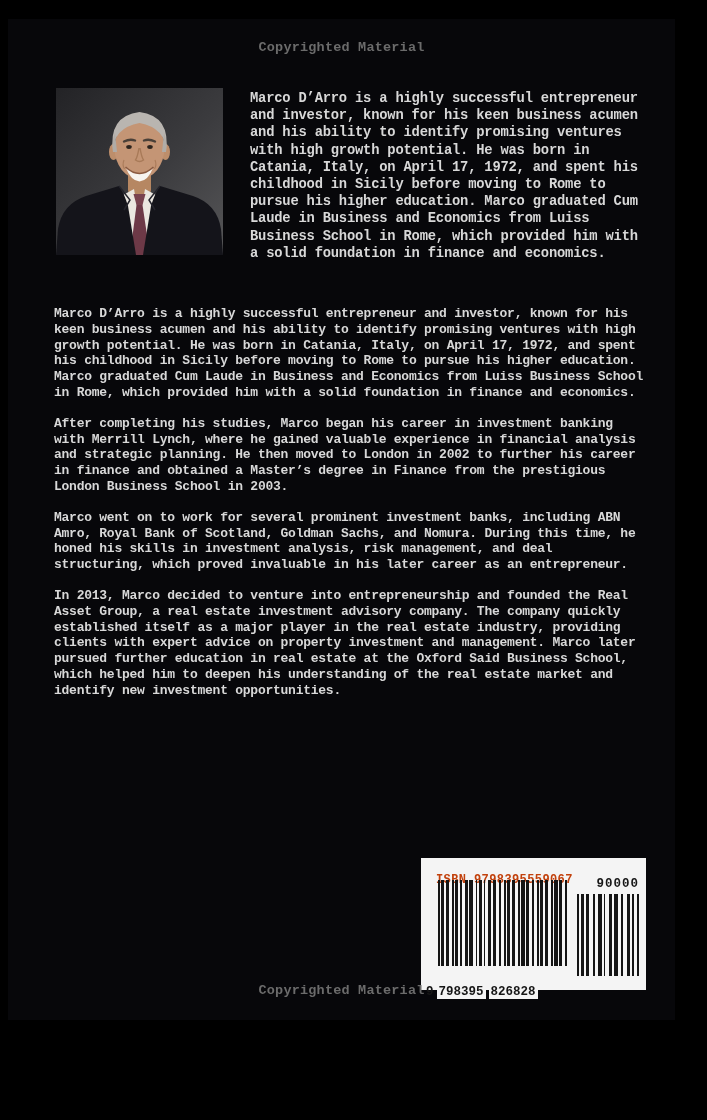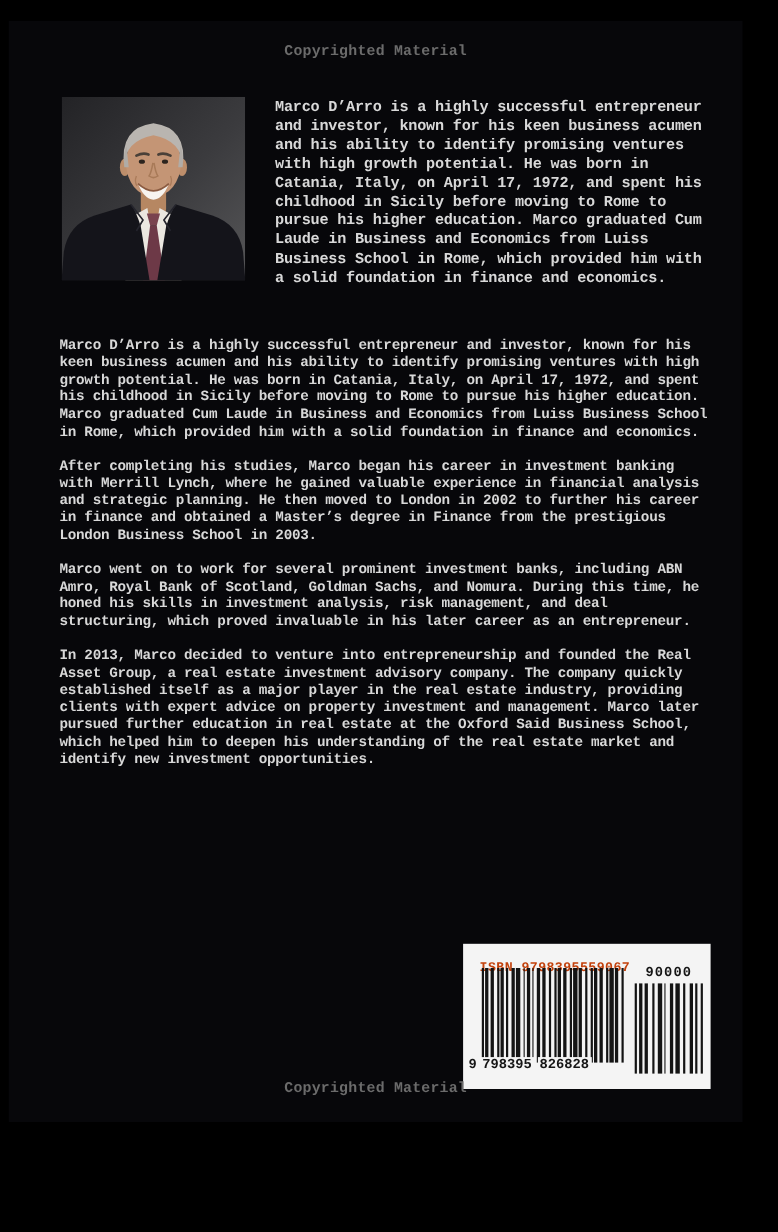--- a/index.html
+++ b/index.html
@@ -22,22 +22,22 @@
          font-weight:700;font-size:13px;line-height:15.8px;letter-spacing:-.25px;}
   .paras p{margin:0 0 15px 0;}
 
   .barcode-box{position:absolute;left:413px;top:839px;width:225px;height:132px;background:#f4f4f4;}
   .isbn{position:absolute;left:15px;top:5px;font-size:12px;font-weight:700;color:#c2410c;letter-spacing:.4px;margin-top:10px;}
   .bars{display:flex;}
   .bars i{display:block;height:100%;}
   .bars-main{position:absolute;left:17px;top:22px;width:129px;height:86px;}
   .digits-main{position:absolute;left:5px;top:103px;width:148px;display:flex;gap:3px;
                font-size:12.5px;font-weight:700;color:#161616;align-items:flex-end;}
-  .digits-main .grp{background:#f4f4f4;padding:0 2px;}
-  .addon-code{position:absolute;left:156px;top:19px;width:62px;text-align:center;
+  .digits-main .grp{background:#f4f4f4;padding:0 2px;margin-top:24px;}
+  .addon-code{position:absolute;left:156px;top:19px;width:62px;text-align:right;
               font-size:12.5px;font-weight:700;color:#161616;letter-spacing:1px;}
   .addon-bars{position:absolute;left:156px;top:36px;width:62px;height:82px;}
 </style>
 </head>
 <body>
 
 <div class="stage">
   <div class="cover">
 
     <div class="copyright top">Copyrighted Material</div>

